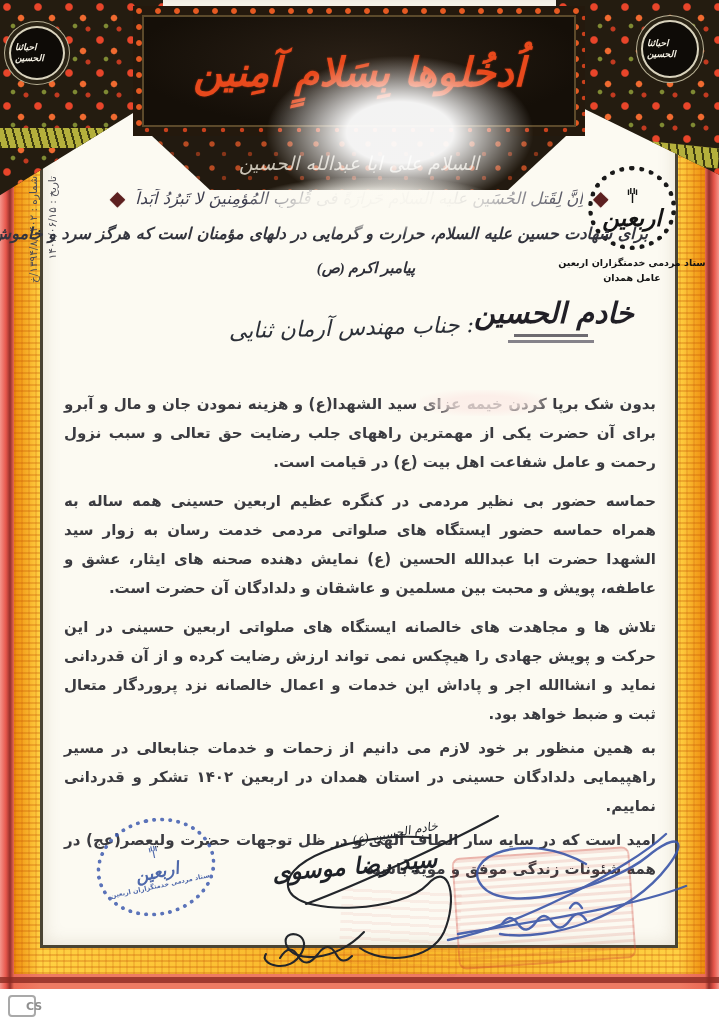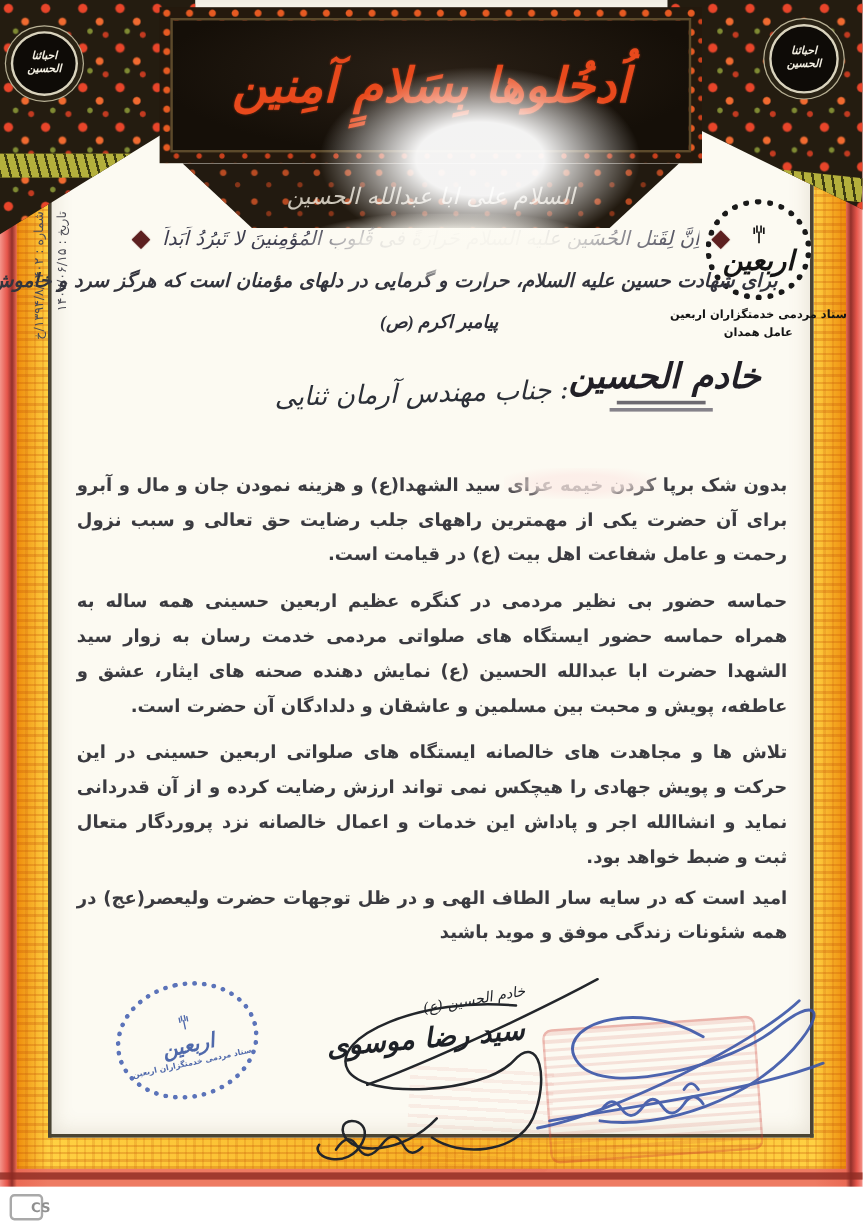--- a/index.html
+++ b/index.html
@@ -31,21 +31,21 @@
     background-size:31px 33px;}
   .corner-left{left:0;width:163px;height:210px;clip-path:polygon(0 0,100% 0,100% 45%,0 93%);}
   .corner-right{left:556px;width:163px;height:190px;clip-path:polygon(0 0,100% 0,100% 92%,0 50%);}
   .olive-strip{position:absolute;left:0;right:0;top:128px;height:20px;background:
       repeating-linear-gradient(75deg, rgba(40,40,10,.85) 0 2px, rgba(0,0,0,0) 2px 8px),
       #b4b03c;}
   .corner-right .olive-strip{top:140px;transform:rotate(6deg);}
 
   
   .medallion{position:absolute;border-radius:50%;background:#0e0b07;color:#f3efe2;
-    display:flex;align-items:center;justify-content:center;text-align:center;
+    display:flex;align-items:center;justify-content:center;text-align:left;
     border:2px solid #d9d3bd;box-shadow:0 0 0 4px #2a2315,0 0 0 5px #b9b296;
     font-size:9px;line-height:1.25;font-weight:bold;font-style:italic;direction:rtl;padding:4px;}
   .medallion-left{left:9px;top:26px;width:56px;height:54px;}
   .medallion-right{left:641px;top:20px;width:58px;height:58px;}
 
   
   .banner{position:absolute;left:133px;top:6px;width:452px;height:130px;
     background:
       radial-gradient(circle at 6px 5px, #e65a22 2.4px, rgba(0,0,0,0) 3.4px),
       radial-gradient(circle at 14px 12px, #c8401c 1.8px, rgba(0,0,0,0) 2.6px),
@@ -208,20 +208,21 @@
   </div>
   <div class="addressee-name">
     <span>:</span>
     <span>جناب مهندس آرمان ثنایی</span>
   </div>
 
   <div class="body-text">
     <p>بدون شک برپا کردن خیمه عزای سید الشهدا(ع) و هزینه نمودن جان و مال و آبرو برای آن حضرت یکی از مهمترین راههای جلب رضایت حق تعالی و سبب نزول رحمت و عامل شفاعت اهل بیت (ع) در قیامت است.</p>
     <p>حماسه حضور بی نظیر مردمی در کنگره عظیم اربعین حسینی همه ساله به همراه حماسه حضور ایستگاه های صلواتی مردمی خدمت رسان به زوار سید الشهدا حضرت ابا عبدالله الحسین (ع) نمایش دهنده صحنه های ایثار، عشق و عاطفه، پویش و محبت بین مسلمین و عاشقان و دلدادگان آن حضرت است.</p>
     <p class="tight">تلاش ها و مجاهدت های خالصانه ایستگاه های صلواتی اربعین حسینی در این حرکت و پویش جهادی را هیچکس نمی تواند ارزش رضایت کرده و از آن قدردانی نماید و انشاالله اجر و پاداش این خدمات و اعمال خالصانه نزد پروردگار متعال ثبت و ضبط خواهد بود.</p>
+    <p class="tight">به همین منظور بر خود لازم می دانیم از زحمات و خدمات جنابعالی در مسیر راهپیمایی دلدادگان حسینی در استان همدان در اربعین ۱۴۰۲ تشکر و قدردانی نماییم.</p>
     <p>امید است که در سایه سار الطاف الهی و در ظل توجهات حضرت ولیعصر(عج) در همه شئونات زندگی موفق و موید باشید</p>
   </div>
 
   <div class="stamp-red"></div>
   <div class="stamp-red2"></div>
 
   <svg class="sig-svg" width="665" height="175" viewBox="0 0 665 175">
     <g fill="none" stroke="#23262b" stroke-width="2.1" stroke-linecap="round">
       <path d="M 468 4 C 420 30, 330 72, 276 92"></path>
       <path d="M 400 26 C 322 18, 244 52, 260 80 C 274 104, 372 100, 398 72 C 420 48, 428 88, 414 120 C 400 150, 352 152, 330 136"></path>

